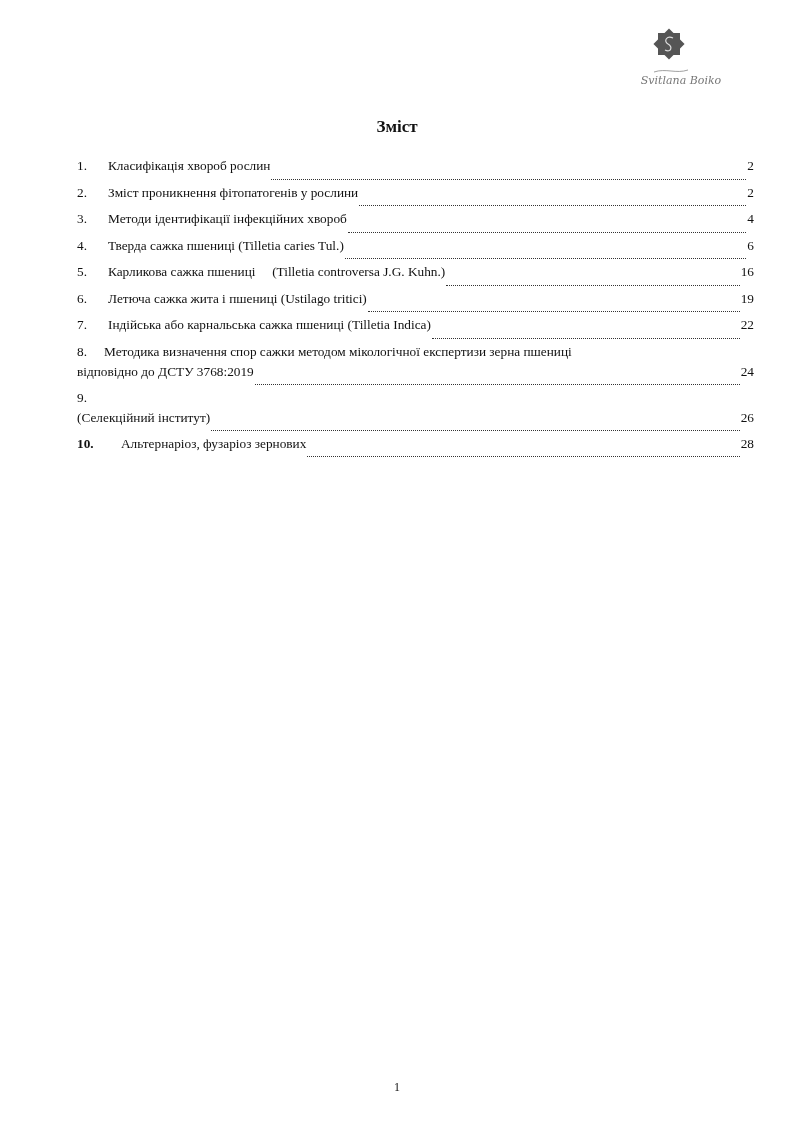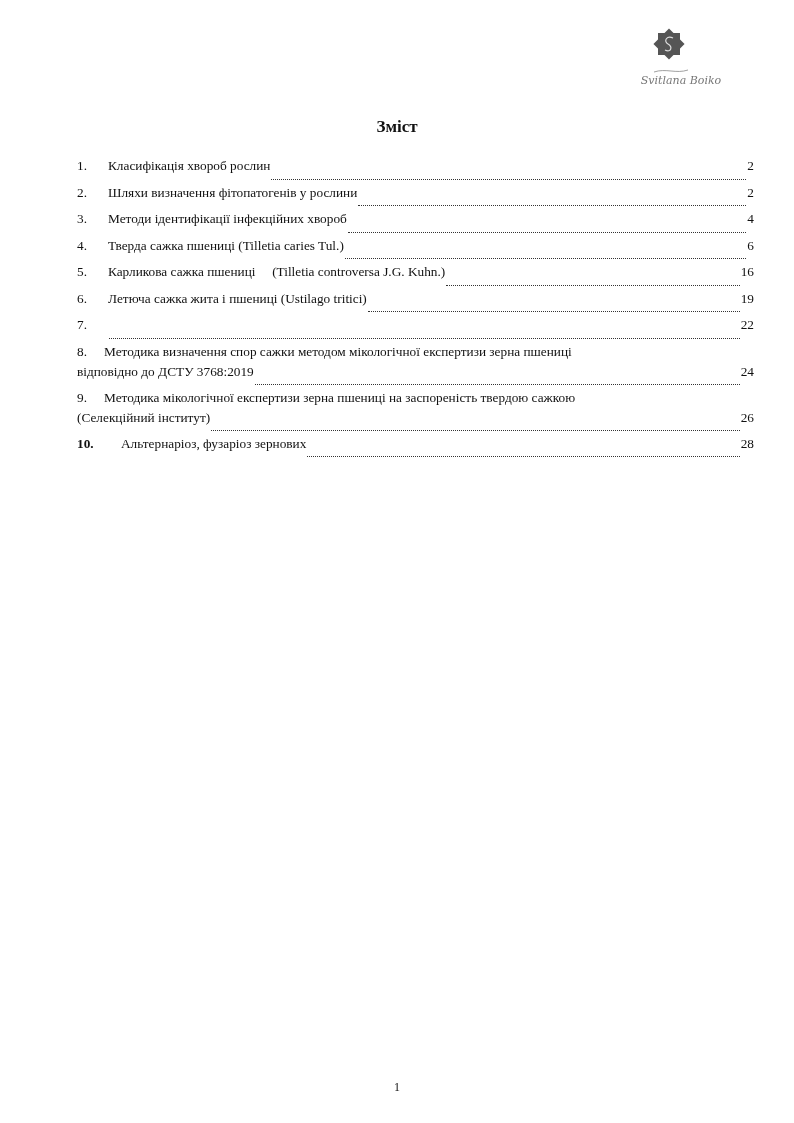--- a/index.html
+++ b/index.html
@@ -44,21 +44,21 @@
     <div class="row">
       <span class="num">1.</span>
       <span class="text">Класифікація хвороб рослин</span>
       <span class="dots"></span>
       <span class="page">2</span>
     </div>
   </div>
   <div class="entry">
     <div class="row">
       <span class="num">2.</span>
-      <span class="text">Шляхи визначення фітопатогенів у рослини</span>
+      <span class="text">Зміст проникнення фітопатогенів у рослини</span>
       <span class="dots"></span>
       <span class="page">2</span>
     </div>
   </div>
   <div class="entry">
     <div class="row">
       <span class="num">3.</span>
       <span class="text">Методи ідентифікації інфекційних хвороб</span>
       <span class="dots"></span>
       <span class="page">4</span>
@@ -84,39 +84,39 @@
     <div class="row">
       <span class="num">6.</span>
       <span class="text">Летюча сажка жита і пшениці (Ustilago tritici)</span>
       <span class="dots"></span>
       <span class="page">19</span>
     </div>
   </div>
   <div class="entry">
     <div class="row">
       <span class="num">7.</span>
+      <span class="text">Індійська або карнальська сажка пшениці (Tilletia Indica)</span>
       <span class="dots"></span>
       <span class="page">22</span>
     </div>
   </div>
   <div class="entry multi">
     <div class="line1">
       <span class="num">8.</span>
       <span class="text">Методика визначення спор сажки методом мікологічної експертизи зерна пшениці</span>
     </div>
     <div class="row">
       <span class="text">відповідно до ДСТУ 3768:2019</span>
       <span class="dots"></span>
       <span class="page">24</span>
     </div>
   </div>
   <div class="entry multi">
     <div class="line1">
       <span class="num">9.</span>
-      <span class="text">Методика мікологічної експертизи зерна пшениці на заспореність твердою сажкою</span>
     </div>
     <div class="row">
       <span class="text">(Селекційний інститут)</span>
       <span class="dots"></span>
       <span class="page">26</span>
     </div>
   </div>
   <div class="entry">
     <div class="row">
       <span class="num wide">10.</span>

